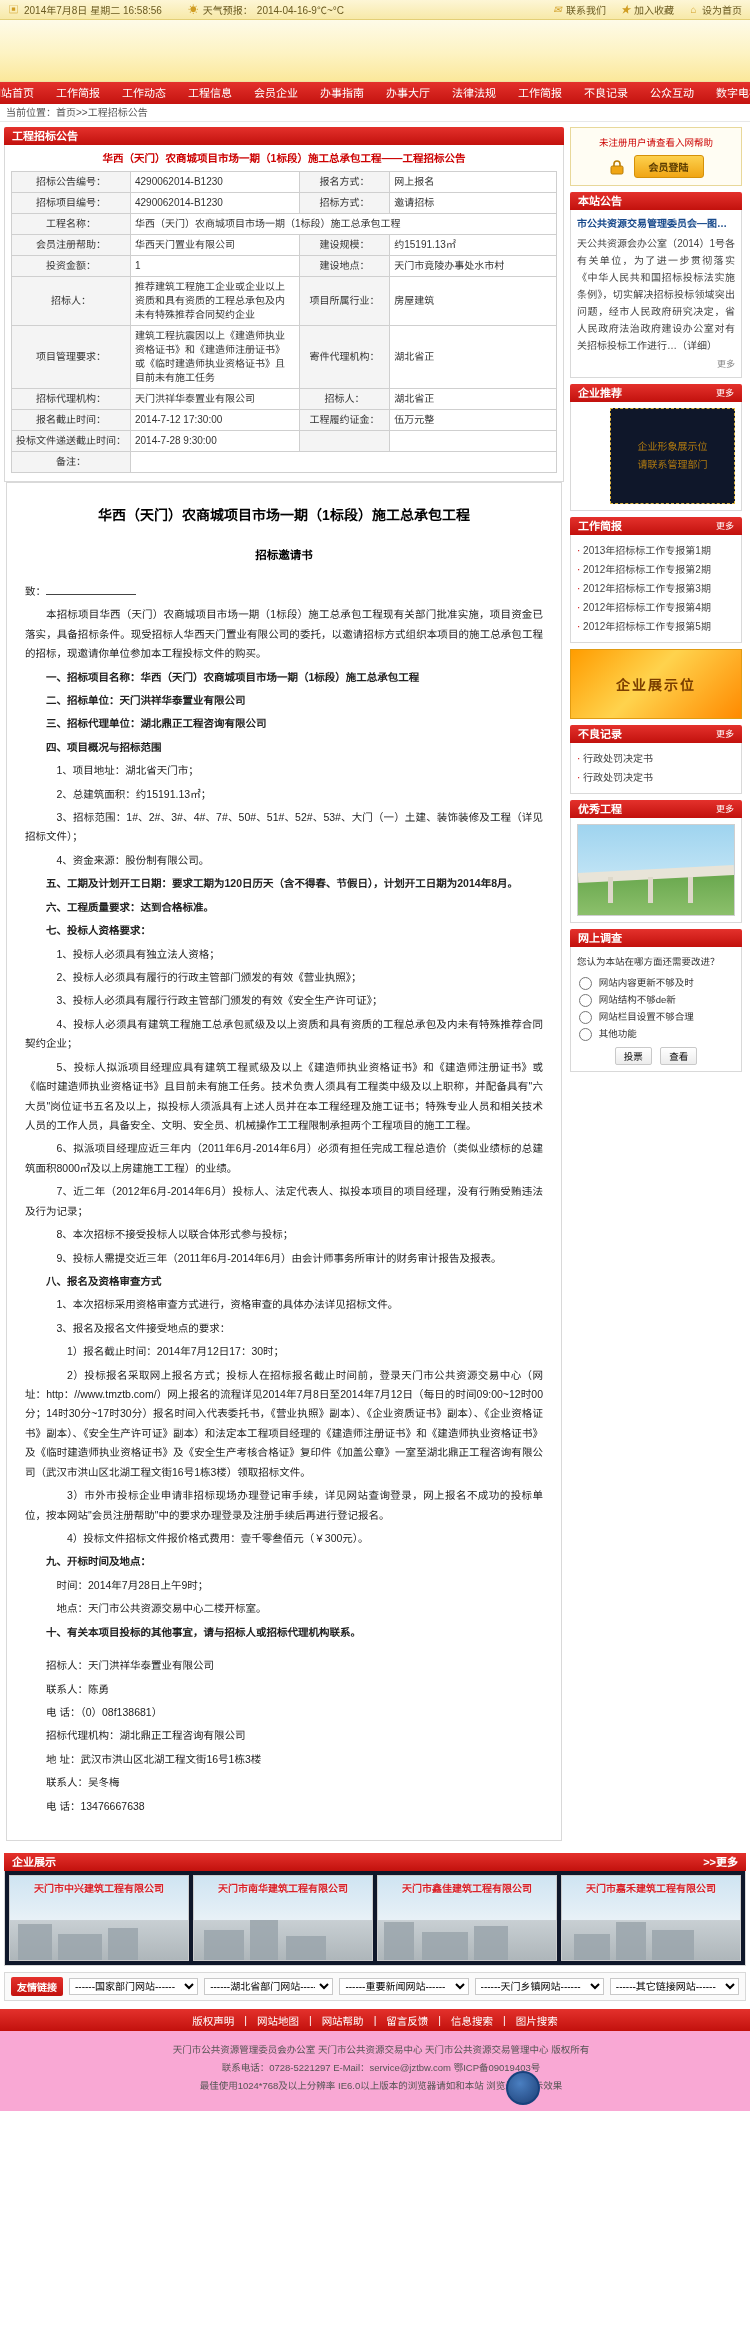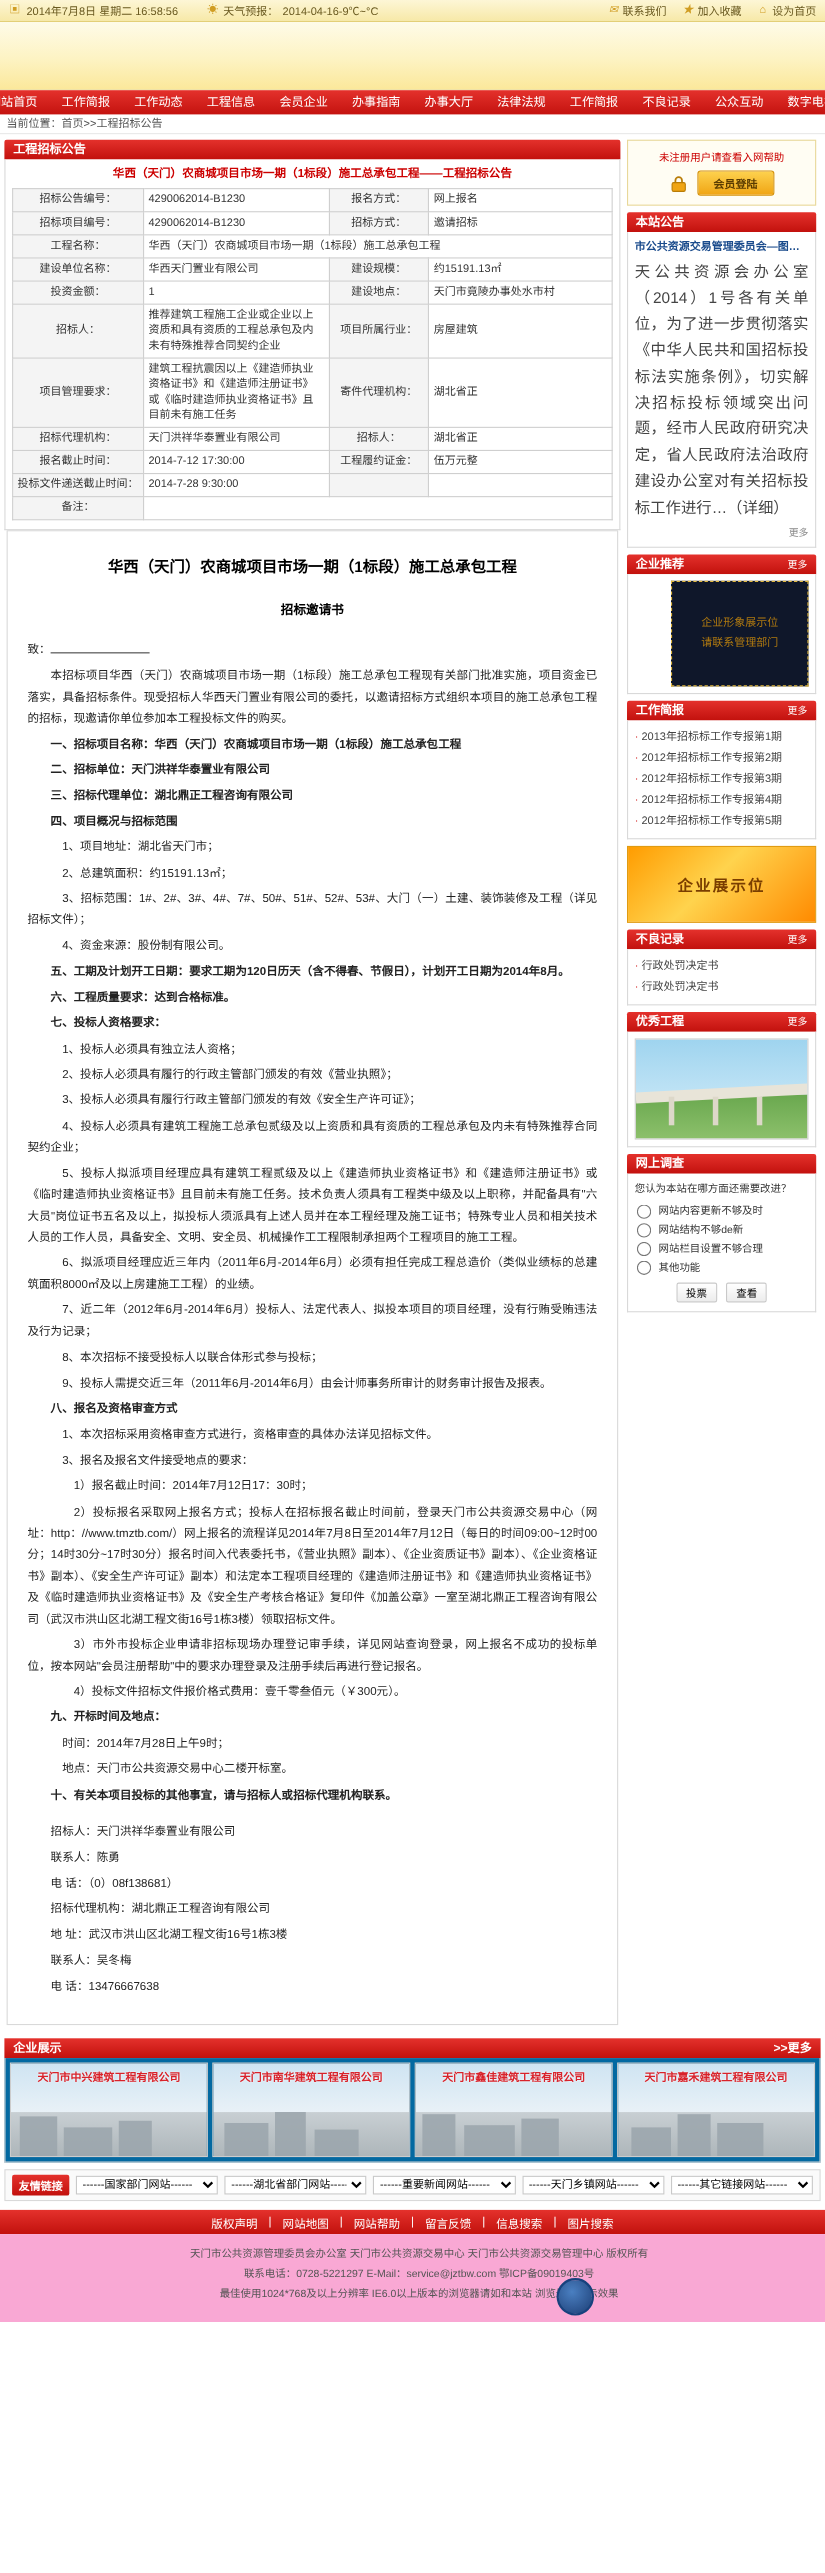--- a/index.html
+++ b/index.html
@@ -175,21 +175,21 @@
     display:inline-block;
     background:linear-gradient(to bottom,#fdd14e,#f0a514);
     border:1px solid #d59108;
     border-radius:3px;
     padding:3px 14px;
     color:#5a3b00;
     font-size:10px;
     font-weight:bold;
     cursor:pointer;
   }
-  .notice-text { font-size:14px; line-height:1.7; color:#444; text-align:justify; }
+  .notice-text { font-size:10px; line-height:1.7; color:#444; text-align:justify; }
   .more-link { display:block; text-align:right; font-size:9px; color:#888; margin-top:3px; }
 
   .ad-box {
     border:1px dashed #e0b73f;
     background:#0f172a;
     height:96px;
     display:flex;
     align-items:center;
     justify-content:center;
     text-align:left;
@@ -241,21 +241,21 @@
   .gal-head {
     height:18px;
     background:linear-gradient(to bottom,#e4312c,#c2110d);
     color:#fff; font-size:11px; font-weight:bold;
     line-height:18px; padding:0 8px;
     display:flex; justify-content:space-between; align-items:flex-end;
     margin:4px 4px 0 4px;
   }
   .gal {
     display:flex; gap:4px; padding:4px; margin:0 4px;
-    border:1px solid #d9d9d9; border-top:none; background:#0369a1;
+    border:1px solid #d9d9d9; border-top:none; background:#0f172a;
   }
   .gal-item {
     flex:1; height:86px; position:relative; overflow:hidden;
     background:linear-gradient(to bottom,#cfe4f2 0%,#e8f1f7 52%,#c8cfd3 53%,#aeb6ba 100%);
     border:1px solid #ccc;
   }
   .gal-item .cap {
     position:absolute; top:4px; left:0; right:0; text-align:center;
     color:#d8222a; font-weight:bold; font-size:10px;
     text-shadow:0 0 2px #fff;
@@ -376,21 +376,21 @@
             <td class="lab">招标项目编号：</td>
             <td class="val">4290062014-B1230</td>
             <td class="lab">招标方式：</td>
             <td class="val">邀请招标</td>
           </tr>
           <tr>
             <td class="lab">工程名称：</td>
             <td class="val-wide" colspan="3">华西（天门）农商城项目市场一期（1标段）施工总承包工程</td>
           </tr>
           <tr>
-            <td class="lab">建设单位名称：</td>
+            <td class="lab">会员注册帮助：</td>
             <td class="val">华西天门置业有限公司</td>
             <td class="lab">建设规模：</td>
             <td class="val">约15191.13㎡</td>
           </tr>
           <tr>
             <td class="lab">投资金额：</td>
             <td class="val">1</td>
             <td class="lab">建设地点：</td>
             <td class="val">天门市竟陵办事处水市村</td>
           </tr>

